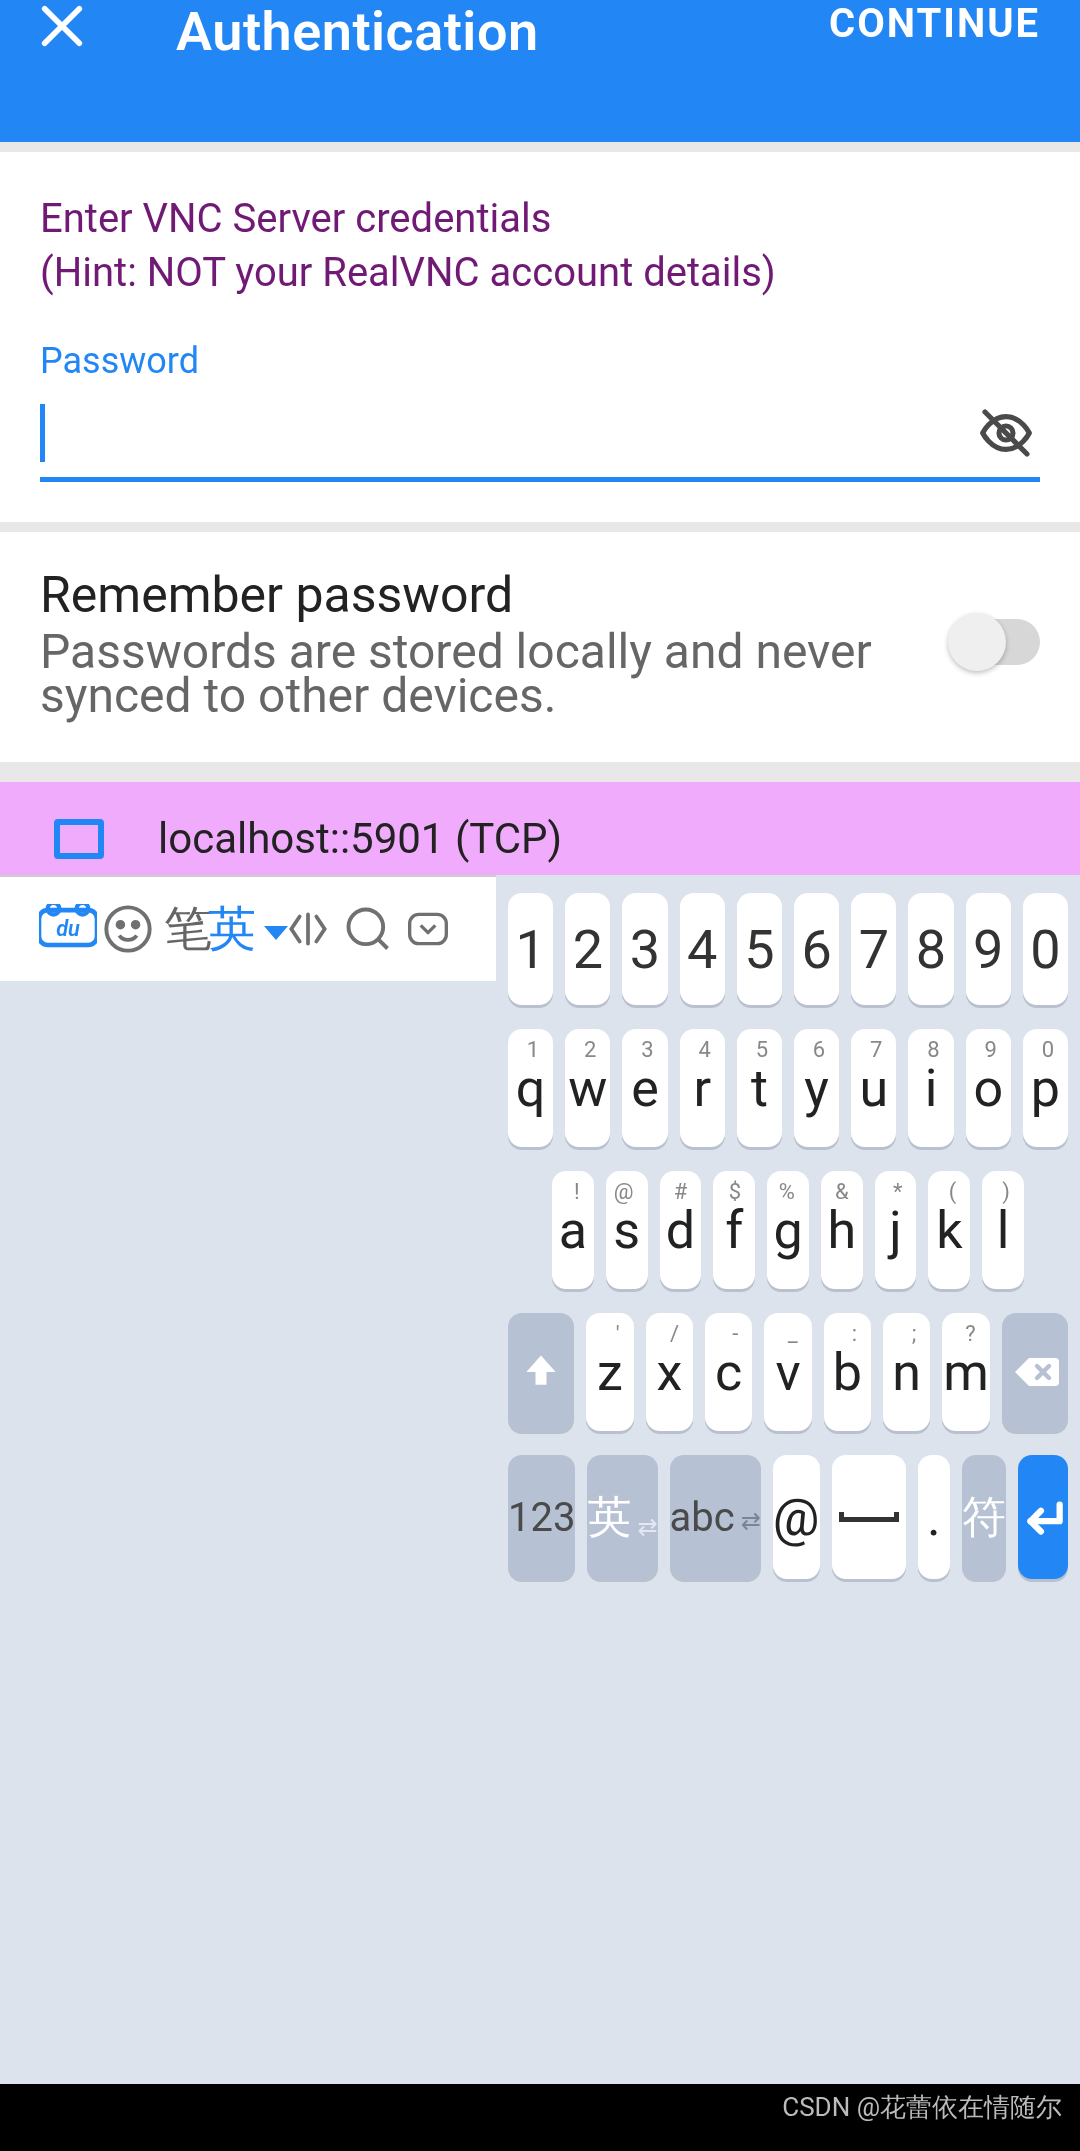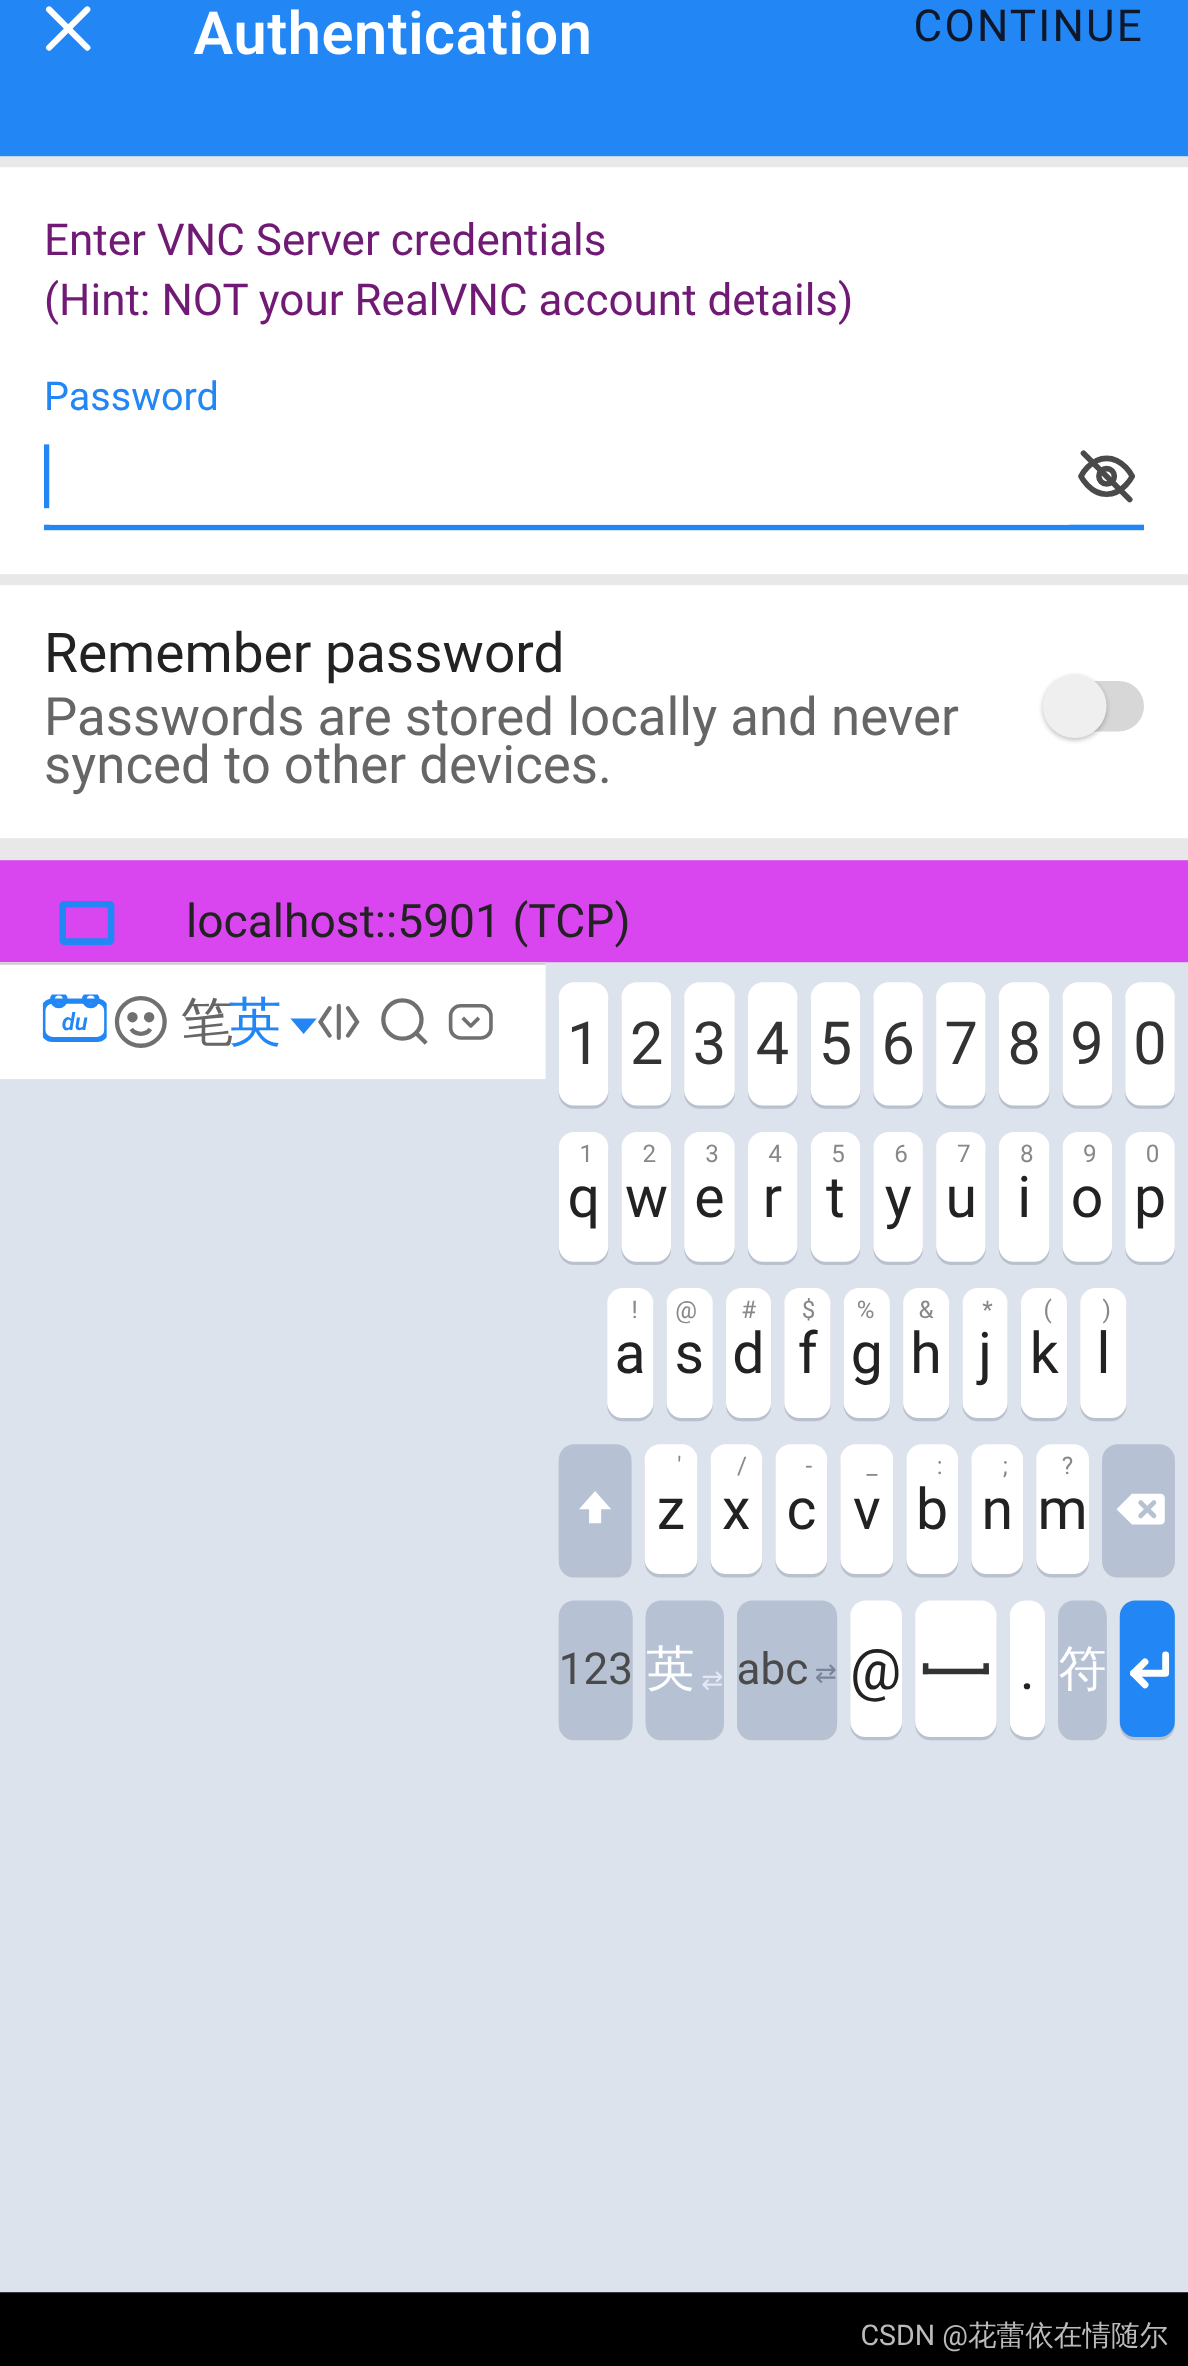--- a/index.html
+++ b/index.html
@@ -5,21 +5,21 @@
   * { box-sizing: border-box; margin: 0; padding: 0; font-family: -apple-system, BlinkMacSystemFont, "Segoe UI", Roboto, Helvetica, Arial, sans-serif; }
   html, body { width: 1080px; height: 2151px; background: #000; overflow: hidden; }
   .screen { width: 1080px; height: 2084px; background: #e8e8e8; display: flex; flex-direction: column; }
 
   
   .appbar { background: #2287f4; height: 142px; display: flex; align-items: flex-start; padding: 0 40px 0 36px; }
   .appbar .close-wrap { width: 140px; display:flex; align-items:center;}
   .appbar .close-icon { width: 52px; height: 52px; }
   .appbar .title { flex: none; color: #fff; font-size: 54px; font-weight: 600; letter-spacing: 0.5px; }
   .appbar .spacer { flex: 1; }
-  .appbar .continue-btn { color: #0f172a; font-size: 40px; font-weight: 400; letter-spacing: 2px; }
+  .appbar .continue-btn { color: #ffffff; font-size: 40px; font-weight: 700; letter-spacing: 2px; }
 
   
   .card { background: #fff; margin: 10px 0 0 0; padding: 40px 40px 40px 40px; }
   .hint1 { color: #701a75; font-size: 40px; line-height: 54px; }
   .field-label { color: #2287f4; font-size: 36px; margin-top: 40px; }
   .password-row { display: flex; align-items: center; border-bottom: 5px solid #2287f4; height: 94px; margin-top: 6px; }
   .password-input { flex: 1; height: 100%; border: none; outline: none; font-size: 44px; color: #222; }
   .password-input::placeholder { color: #888; }
   .caret { width: 5px; height: 58px; background: #2287f4; }
   .eye-wrap { width: 68px; height: 68px; display:flex; align-items:center; justify-content:center; }
@@ -28,21 +28,21 @@
 
   
   .card2 { background: #fff; margin-top: 10px; padding: 34px 40px 44px 40px; display: flex; align-items: center; }
   .card2 .texts { flex: 1; padding-right: 30px; }
   .remember-title { color: #222; font-size: 50px; }
   .remember-sub { color: #666; font-size: 48px; line-height: 44px; margin-top: 6px; }
   .toggle { width: 88px; height: 46px; background: #d7d7d7; border-radius: 30px; position: relative; }
   .toggle .knob { position: absolute; left: -4px; top: -6px; width: 58px; height: 58px; background: #efefef; border-radius: 50%; box-shadow: 0 2px 5px rgba(0,0,0,0.25); }
 
   
-  .conn-area { background: #d946ef; margin-top: 20px; padding: 32px 40px 12px 40px; display: flex; align-items: center; gap: 11px; }
+  .conn-area { background: #f0abfc; margin-top: 20px; padding: 32px 40px 12px 40px; display: flex; align-items: center; }
   .screen-icon { width: 50px; height: 40px; border: 6px solid #2287f4; border-radius: 4px; margin-right: 54px; margin-left: 14px; }
   .conn-text { color: #222; font-size: 42px; }
 
   
   .kbd { flex: 1; background: #dde3ed; display: flex; flex-direction: row; }
   .kbd-toolbar { height: 106px; background: #fff; border-top: 2px solid #ccc; display: flex; align-items: center; justify-content: space-between; padding: 0 38px; }
   .kbd-tool { width: 60px; height: 60px; display:flex; align-items:center; justify-content:center; }
   .kbd-tool-text { font-size: 48px; color: #666; font-weight: 400; }
   .kbd-tool-active { color: #2287f4; font-weight: 500; display:flex; align-items:center; }
   .kbd-tool-active .tri { width:0; height:0; border-left:12px solid transparent; border-right:12px solid transparent; border-top:14px solid #2287f4; margin-left:8px; margin-top:8px;}
@@ -63,21 +63,21 @@
   .key-lang { background: #b6c1d4; }
   .key-lang .main { font-size: 44px; color: #fff; display:flex; align-items:flex-end;}
   .key-lang .swap { font-size: 24px; color:#e3e8f2; margin-left:6px; margin-bottom:6px;}
   .key-abc { background: #b6c1d4; }
   .key-abc .main { font-size: 40px; color: #4a4a4a; display:flex; align-items:flex-end;}
   .key-abc .swap { font-size:24px; color:#7a8499; margin-left:6px; margin-bottom:6px;}
   .key-enter { background: #2287f4; }
   .key-space .space-bar { width: 60px; height: 10px; border-left: 5px solid #333; border-right: 5px solid #333; border-bottom: 5px solid #333; }
 
   .footer { height: 67px; background: #000; width: 1080px; position: relative; }
-  .watermark { position:absolute; right: 18px; bottom: 10px; color: #bbb; font-size: 26px; }
+  .watermark { position:absolute; right: 18px; bottom: 26px; color: #bbb; font-size: 26px; }
 </style>
 </head>
 <body>
 
 <div class="screen">
   <div class="appbar">
     <div class="close-wrap">
       <svg class="close-icon" viewBox="0 0 24 24" fill="none" stroke="#fff" stroke-width="2.6" stroke-linecap="round">
         <line x1="4" y1="4" x2="20" y2="20"></line>
           <line x1="20" y1="4" x2="4" y2="20"></line>

